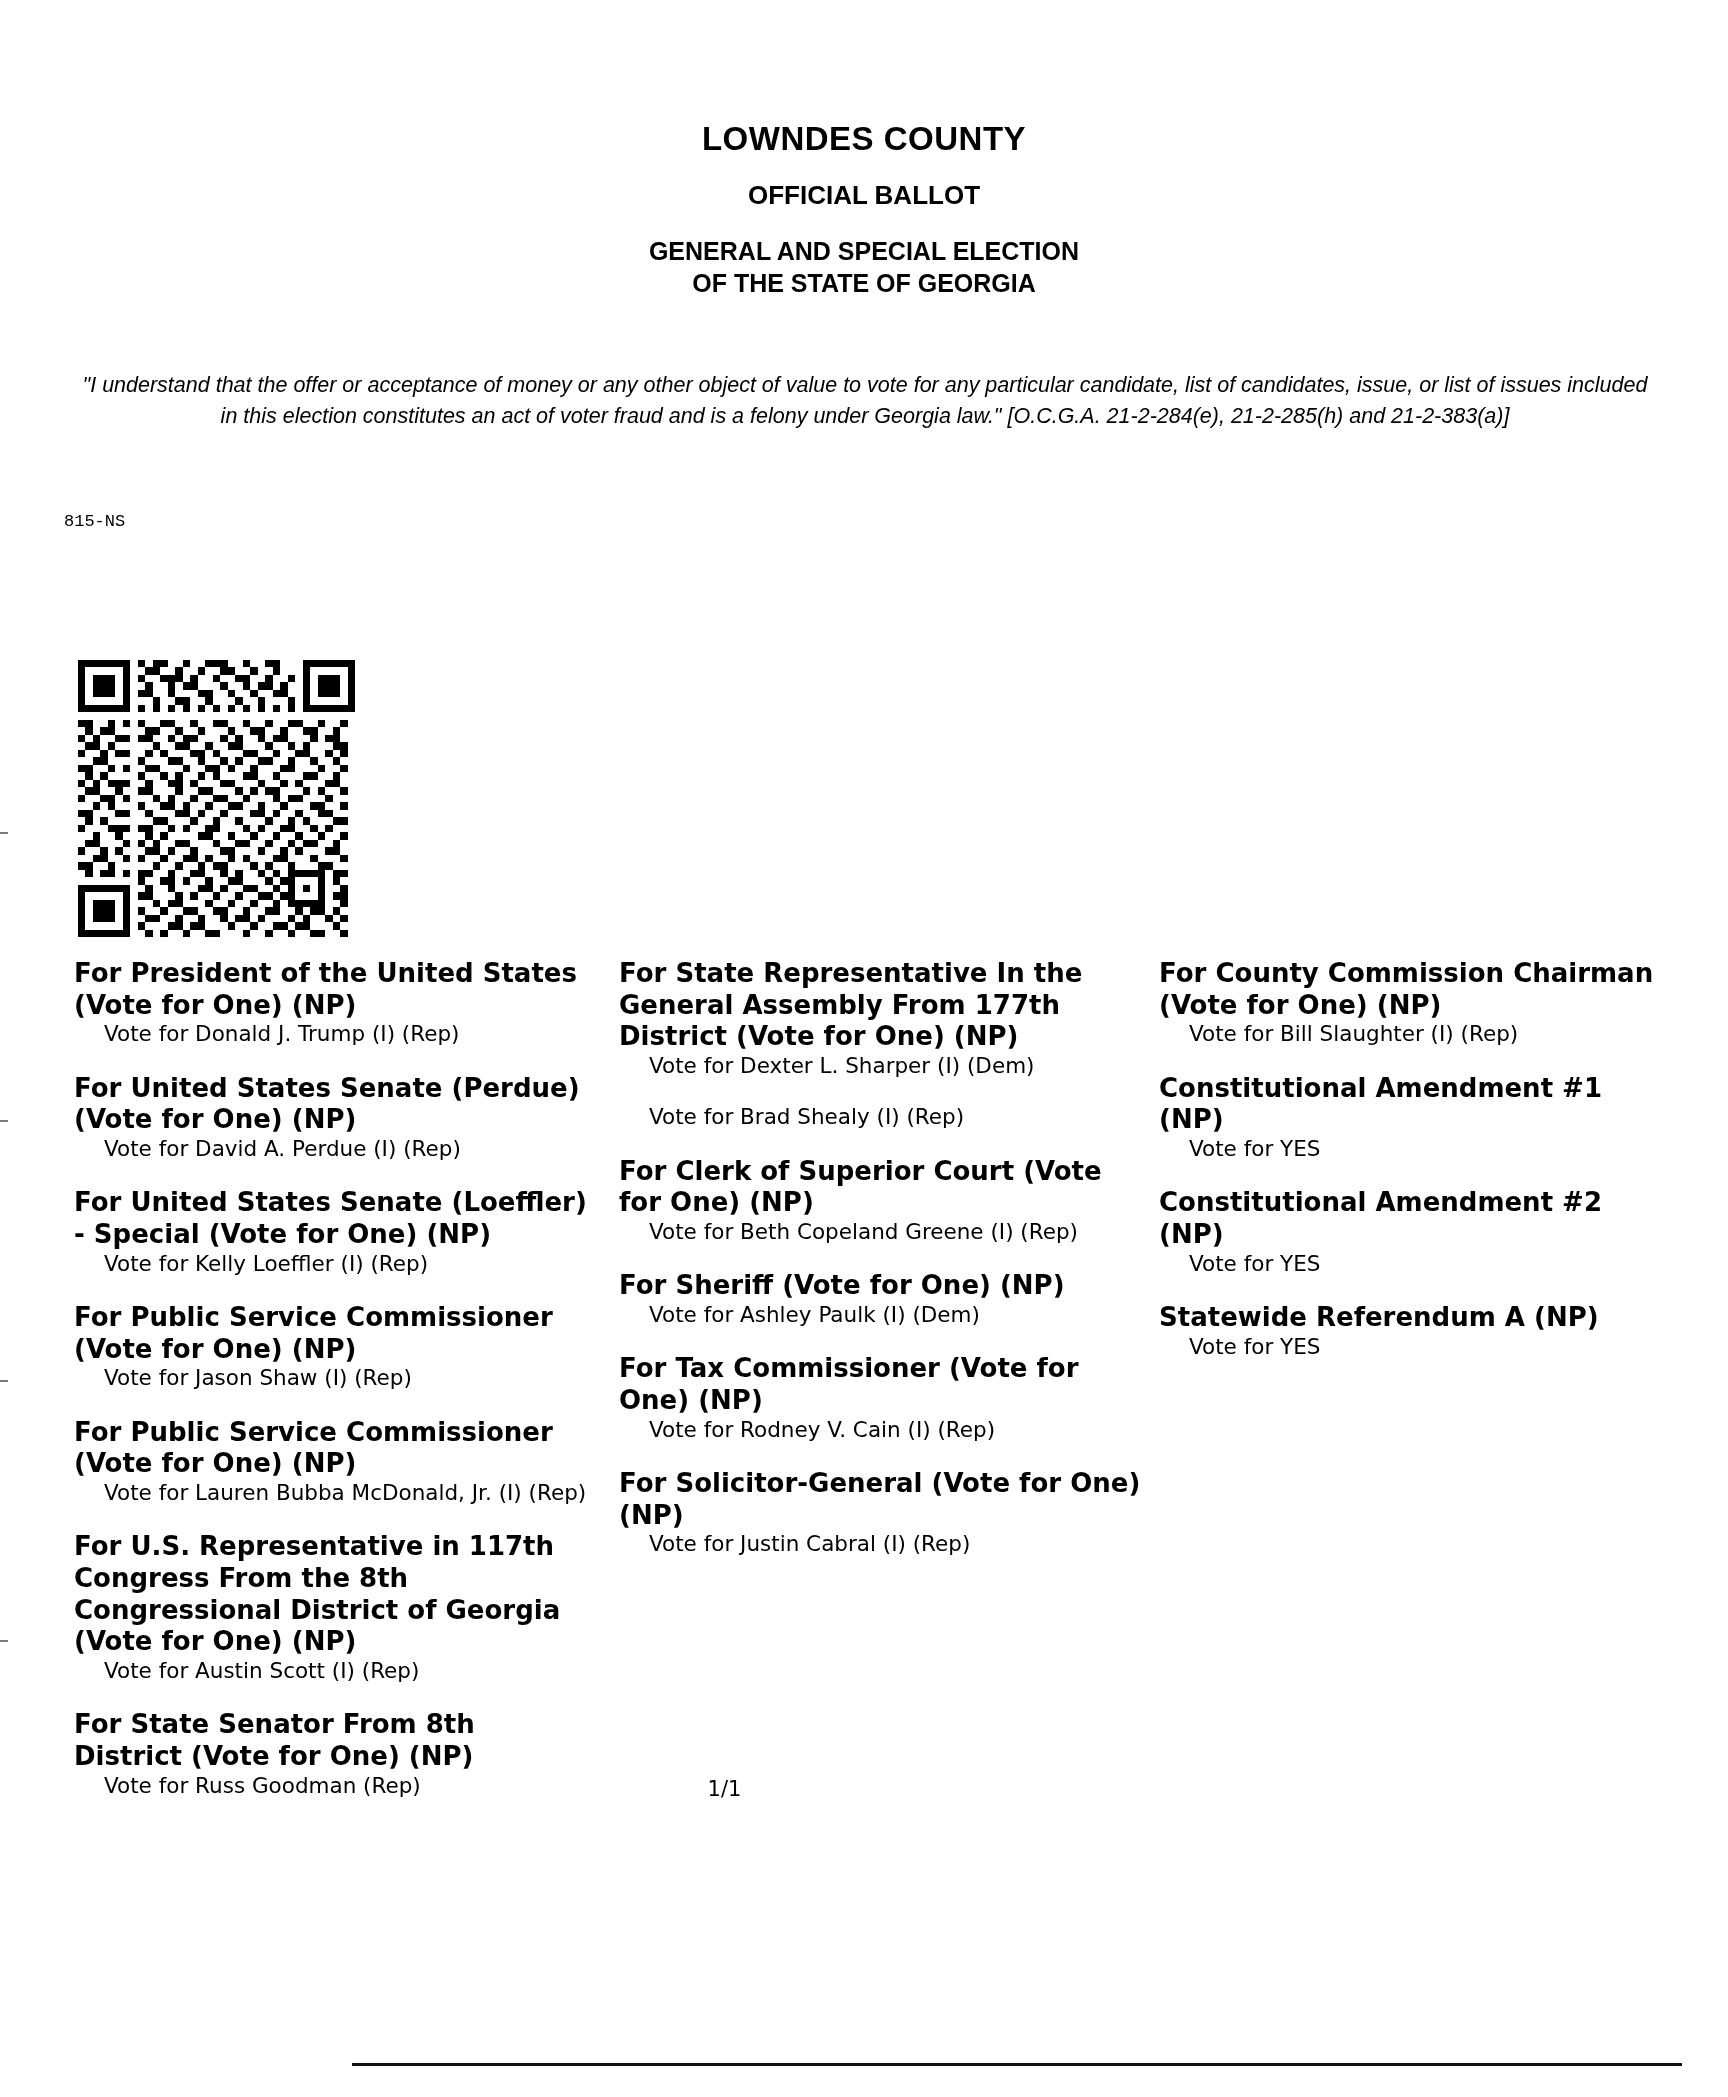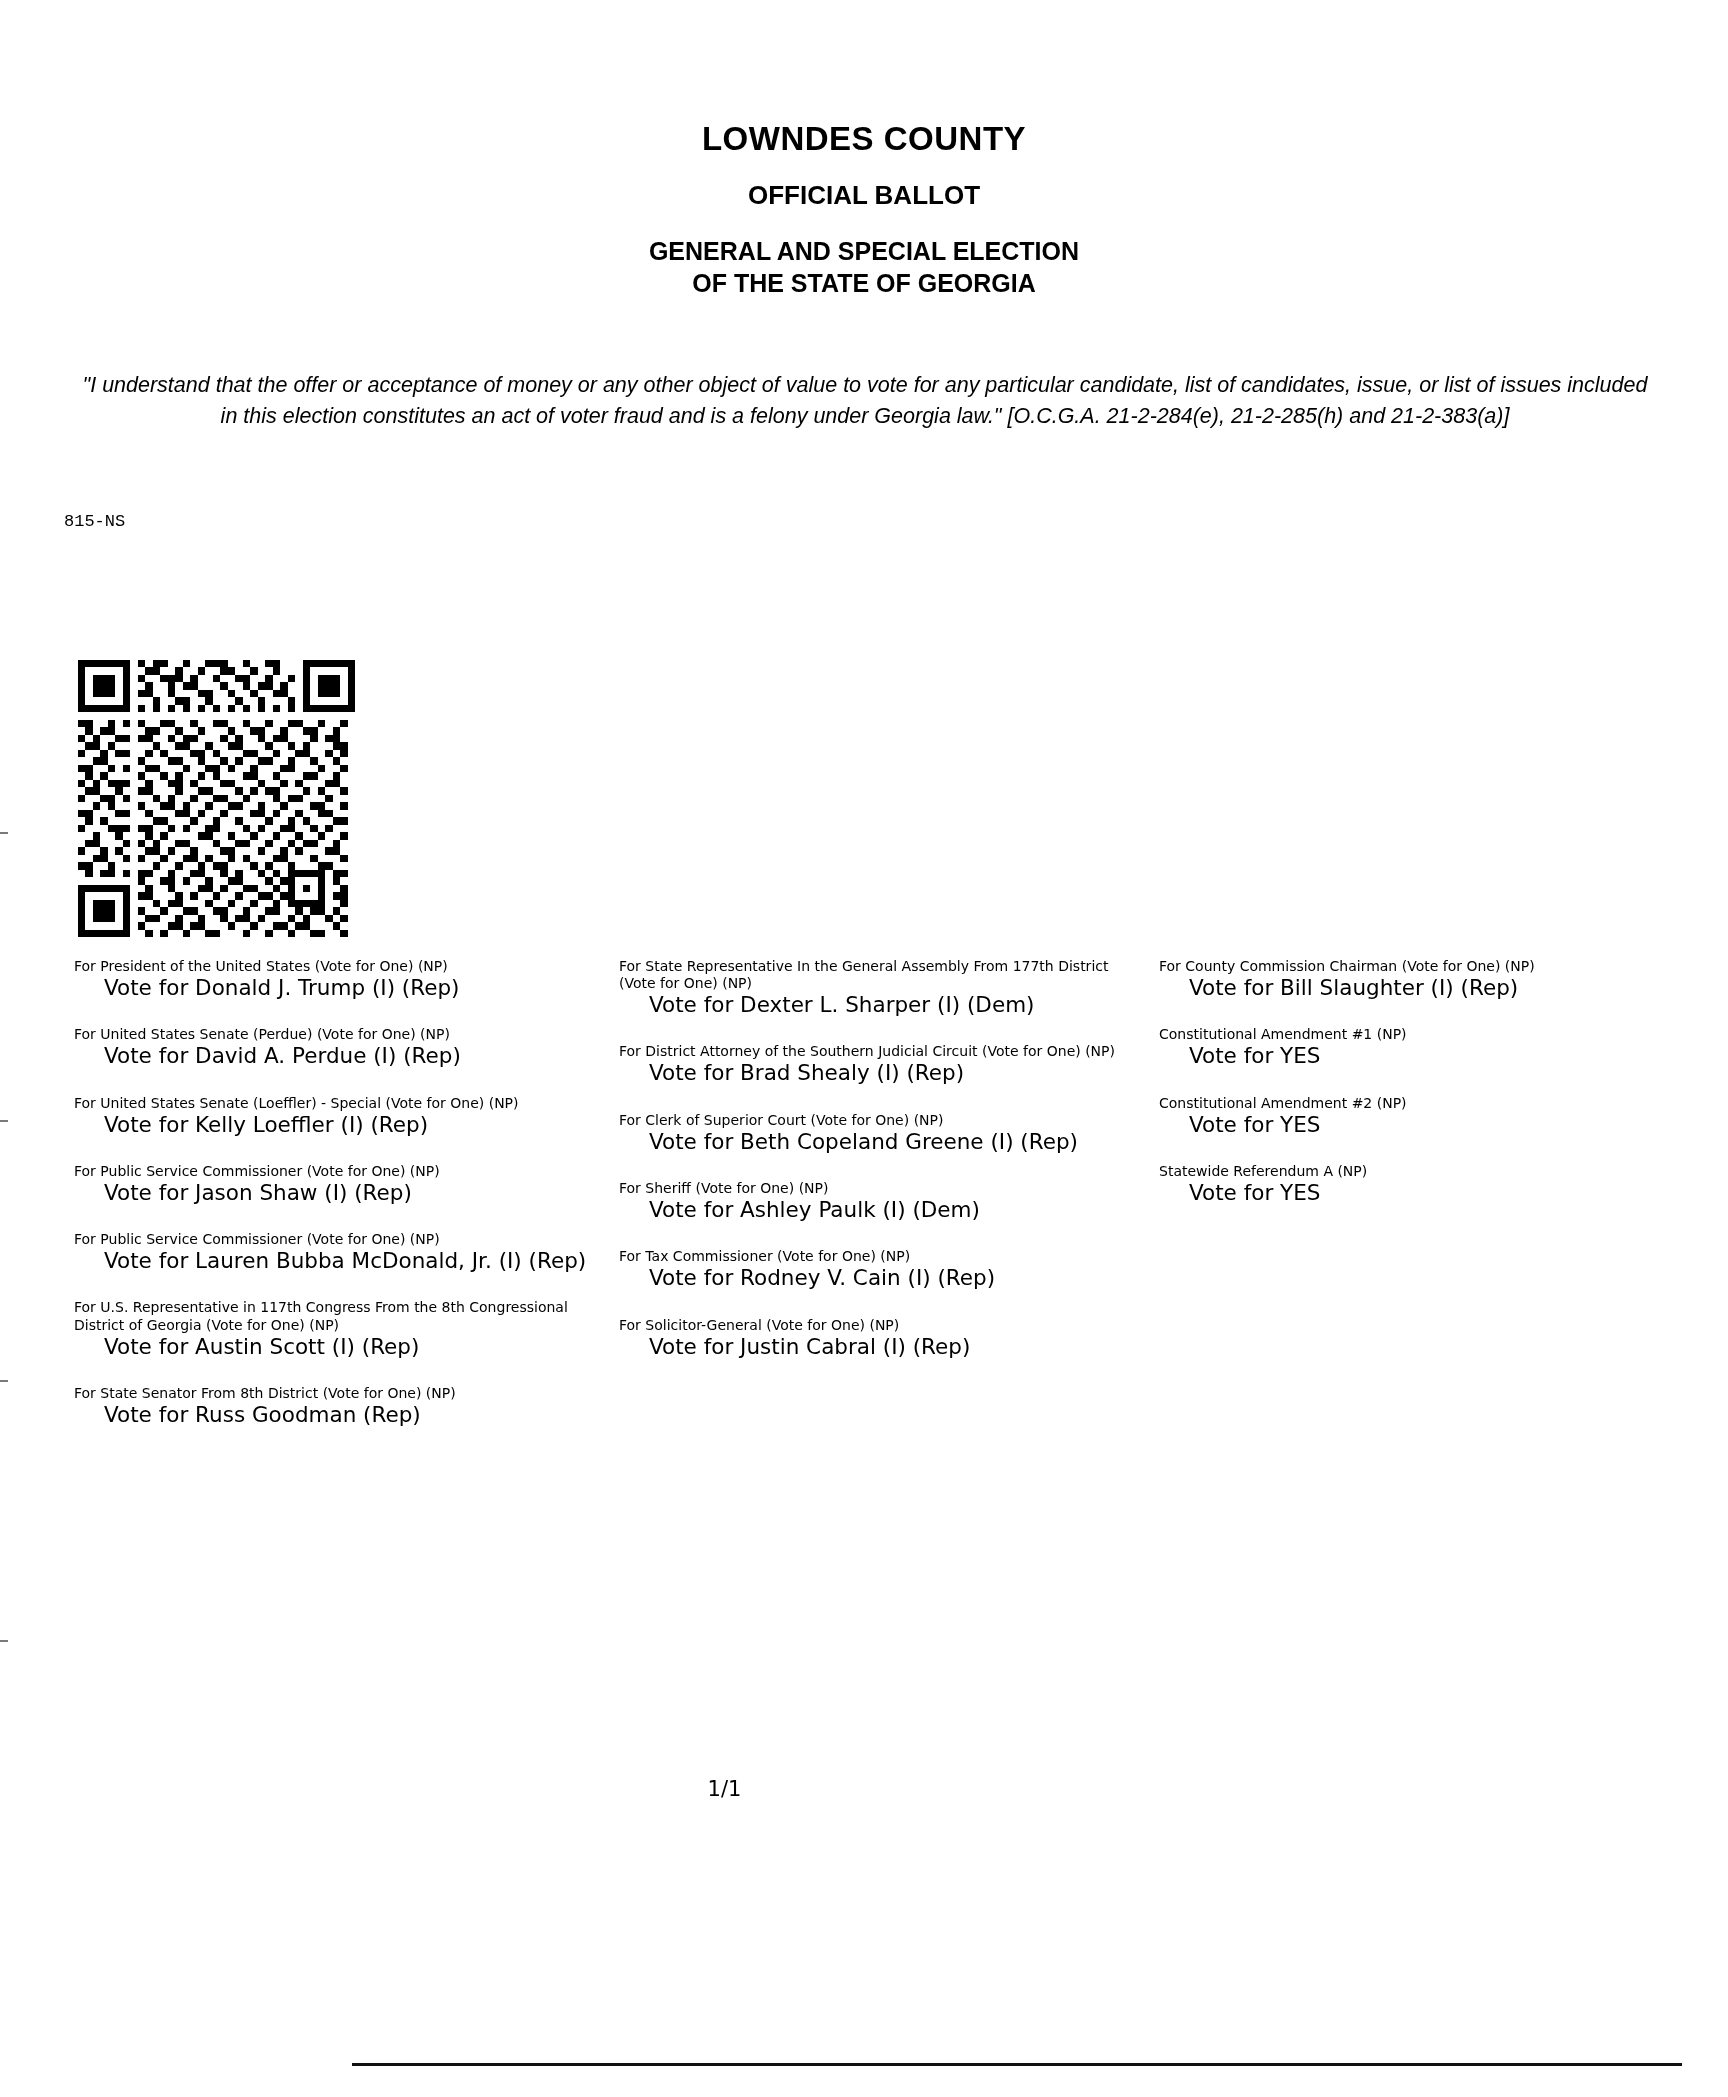--- a/index.html
+++ b/index.html
@@ -88,23 +88,24 @@
     top: 0;
   }
   .col-1 { left: 0px;   width: 515px; }
   .col-2 { left: 545px; width: 530px; }
   .col-3 { left: 1085px; width: 500px; }
   .contest {
     margin-bottom: 25px;
   }
   .contest-title {
     font-family: "DejaVu Sans", sans-serif;
-    font-size: 14px;
+    font-size: 26px;
     line-height: 1.22;
     text-indent: 0;
+    font-weight: bold;
   }
   .choice {
     font-family: "DejaVu Sans", sans-serif;
     font-size: 21.5px;
     line-height: 1.22;
     padding-left: 30px;
     text-indent: 0;
   }
   .choice.hang {
     padding-left: 60px;
@@ -566,21 +567,20 @@
         <div class="choice">Vote for Russ Goodman (Rep)</div>
       </div>
     </div>
 
     <div class="col col-2">
       <div class="contest">
         <div class="contest-title">For State Representative In the General Assembly From 177th District (Vote for One) (NP)</div>
         <div class="choice hang">Vote for Dexter L. Sharper (I) (Dem)</div>
       </div>
       <div class="contest">
-        <div class="contest-title">For District Attorney of the Southern Judicial Circuit  (Vote for One) (NP)</div>
         <div class="choice">Vote for Brad Shealy (I) (Rep)</div>
       </div>
       <div class="contest">
         <div class="contest-title">For Clerk of Superior Court  (Vote for One) (NP)</div>
         <div class="choice hang">Vote for Beth Copeland Greene (I) (Rep)</div>
       </div>
       <div class="contest">
         <div class="contest-title">For Sheriff  (Vote for One) (NP)</div>
         <div class="choice">Vote for Ashley Paulk (I) (Dem)</div>
       </div>

